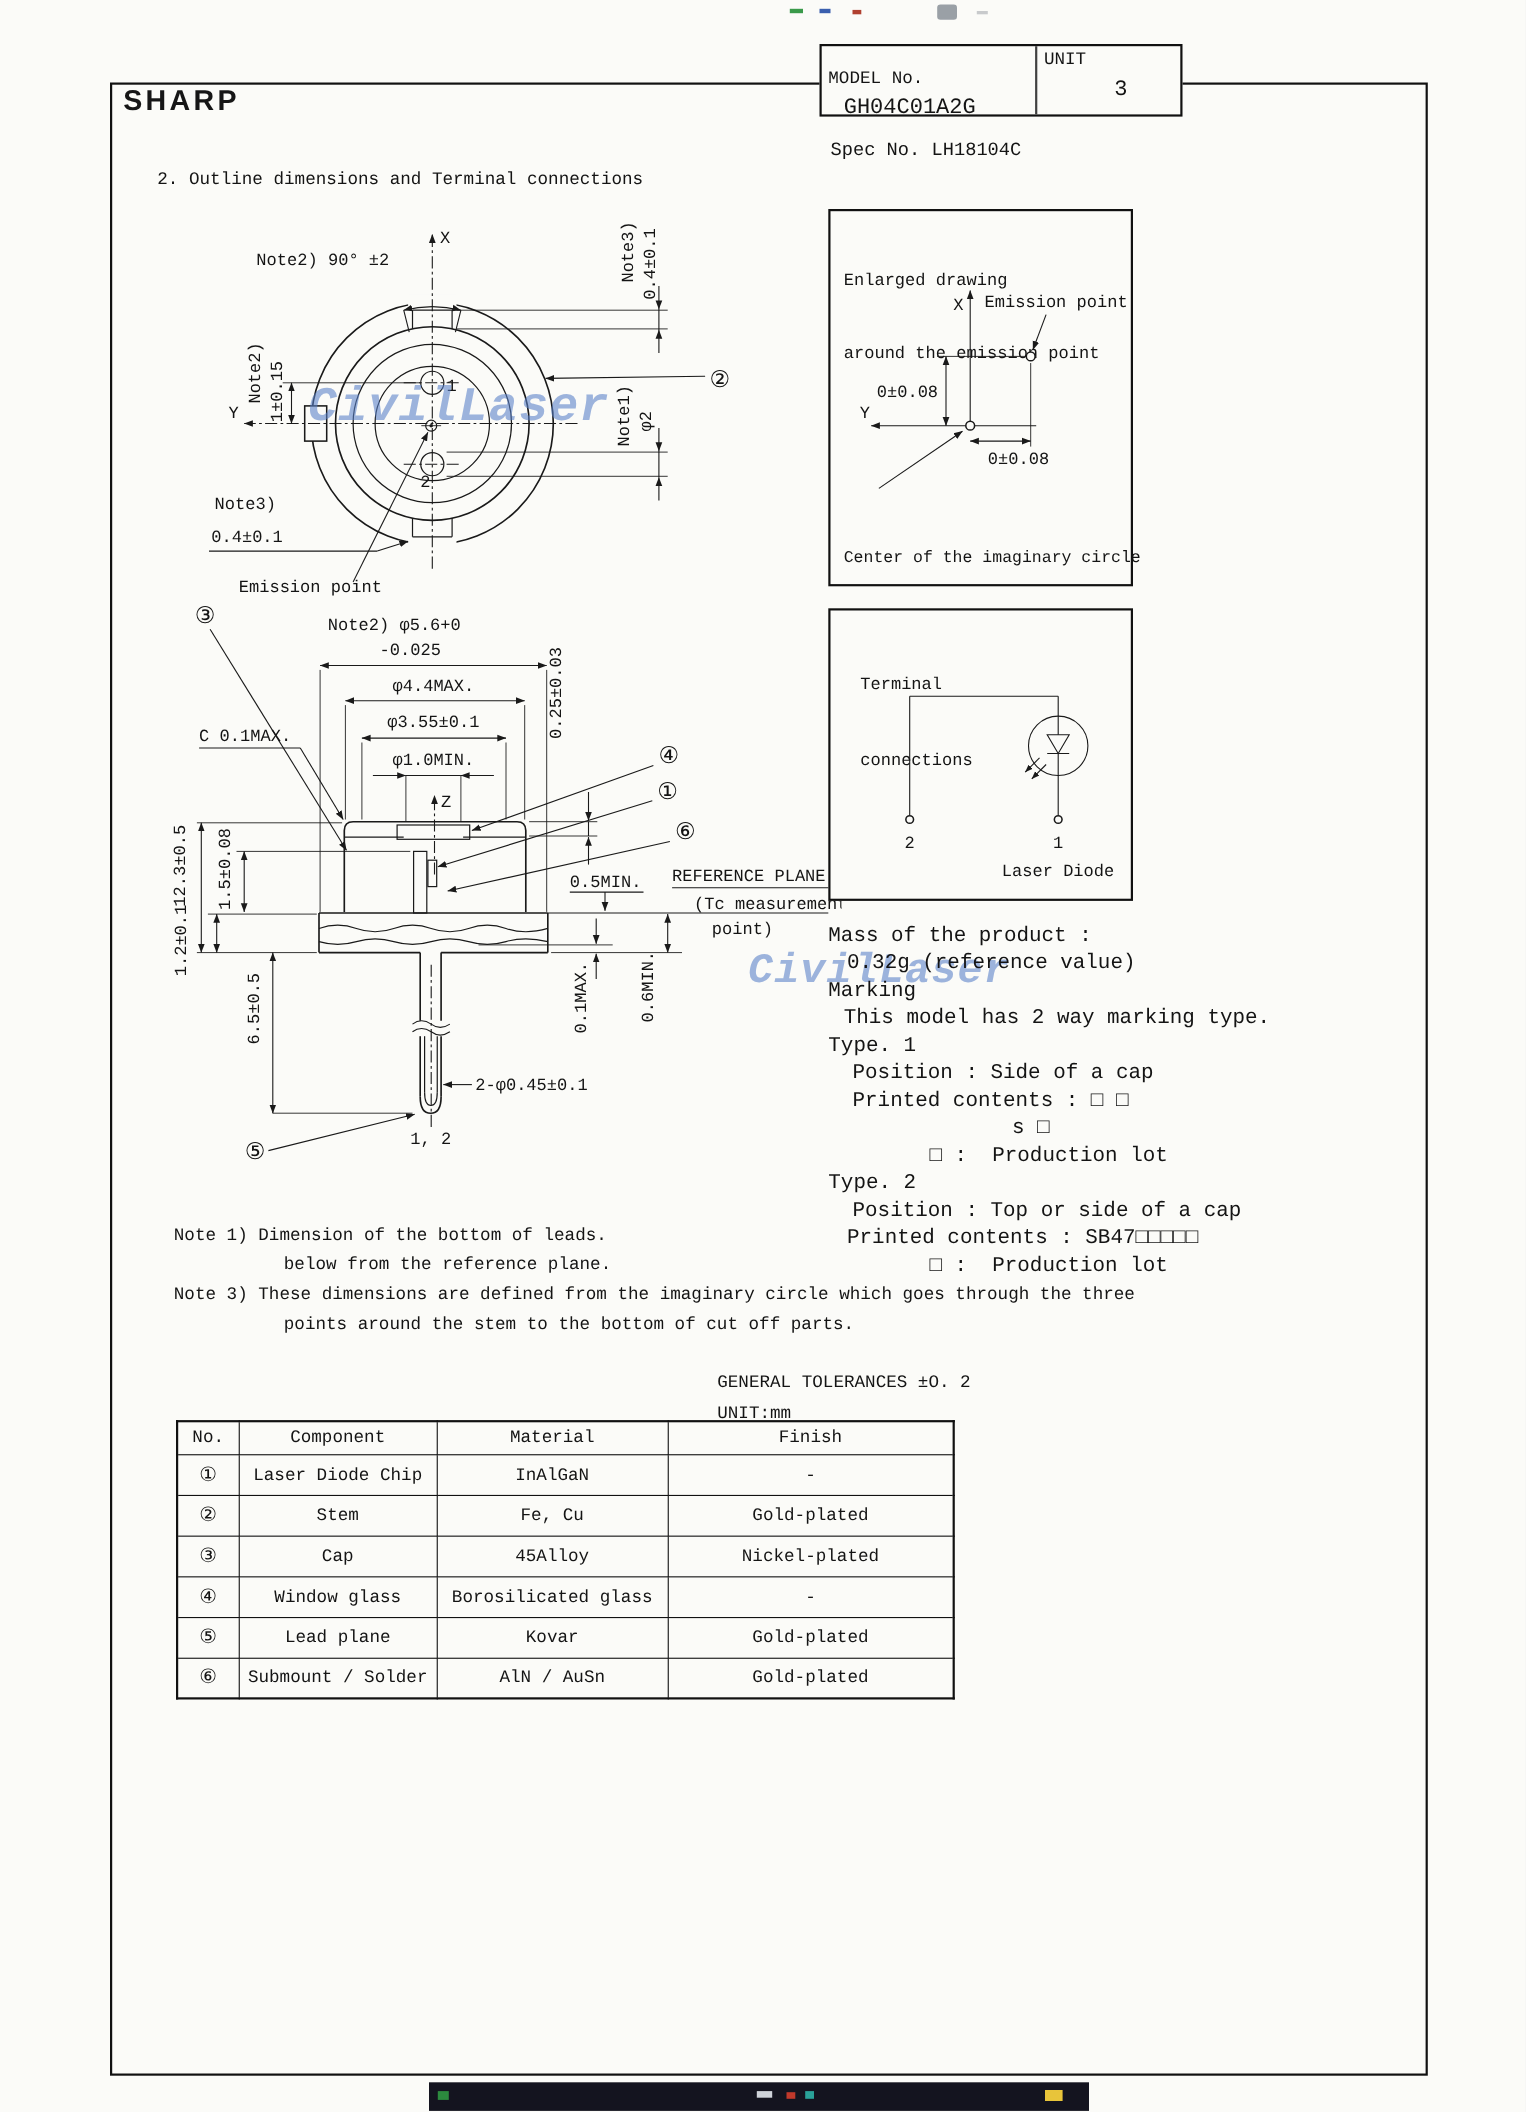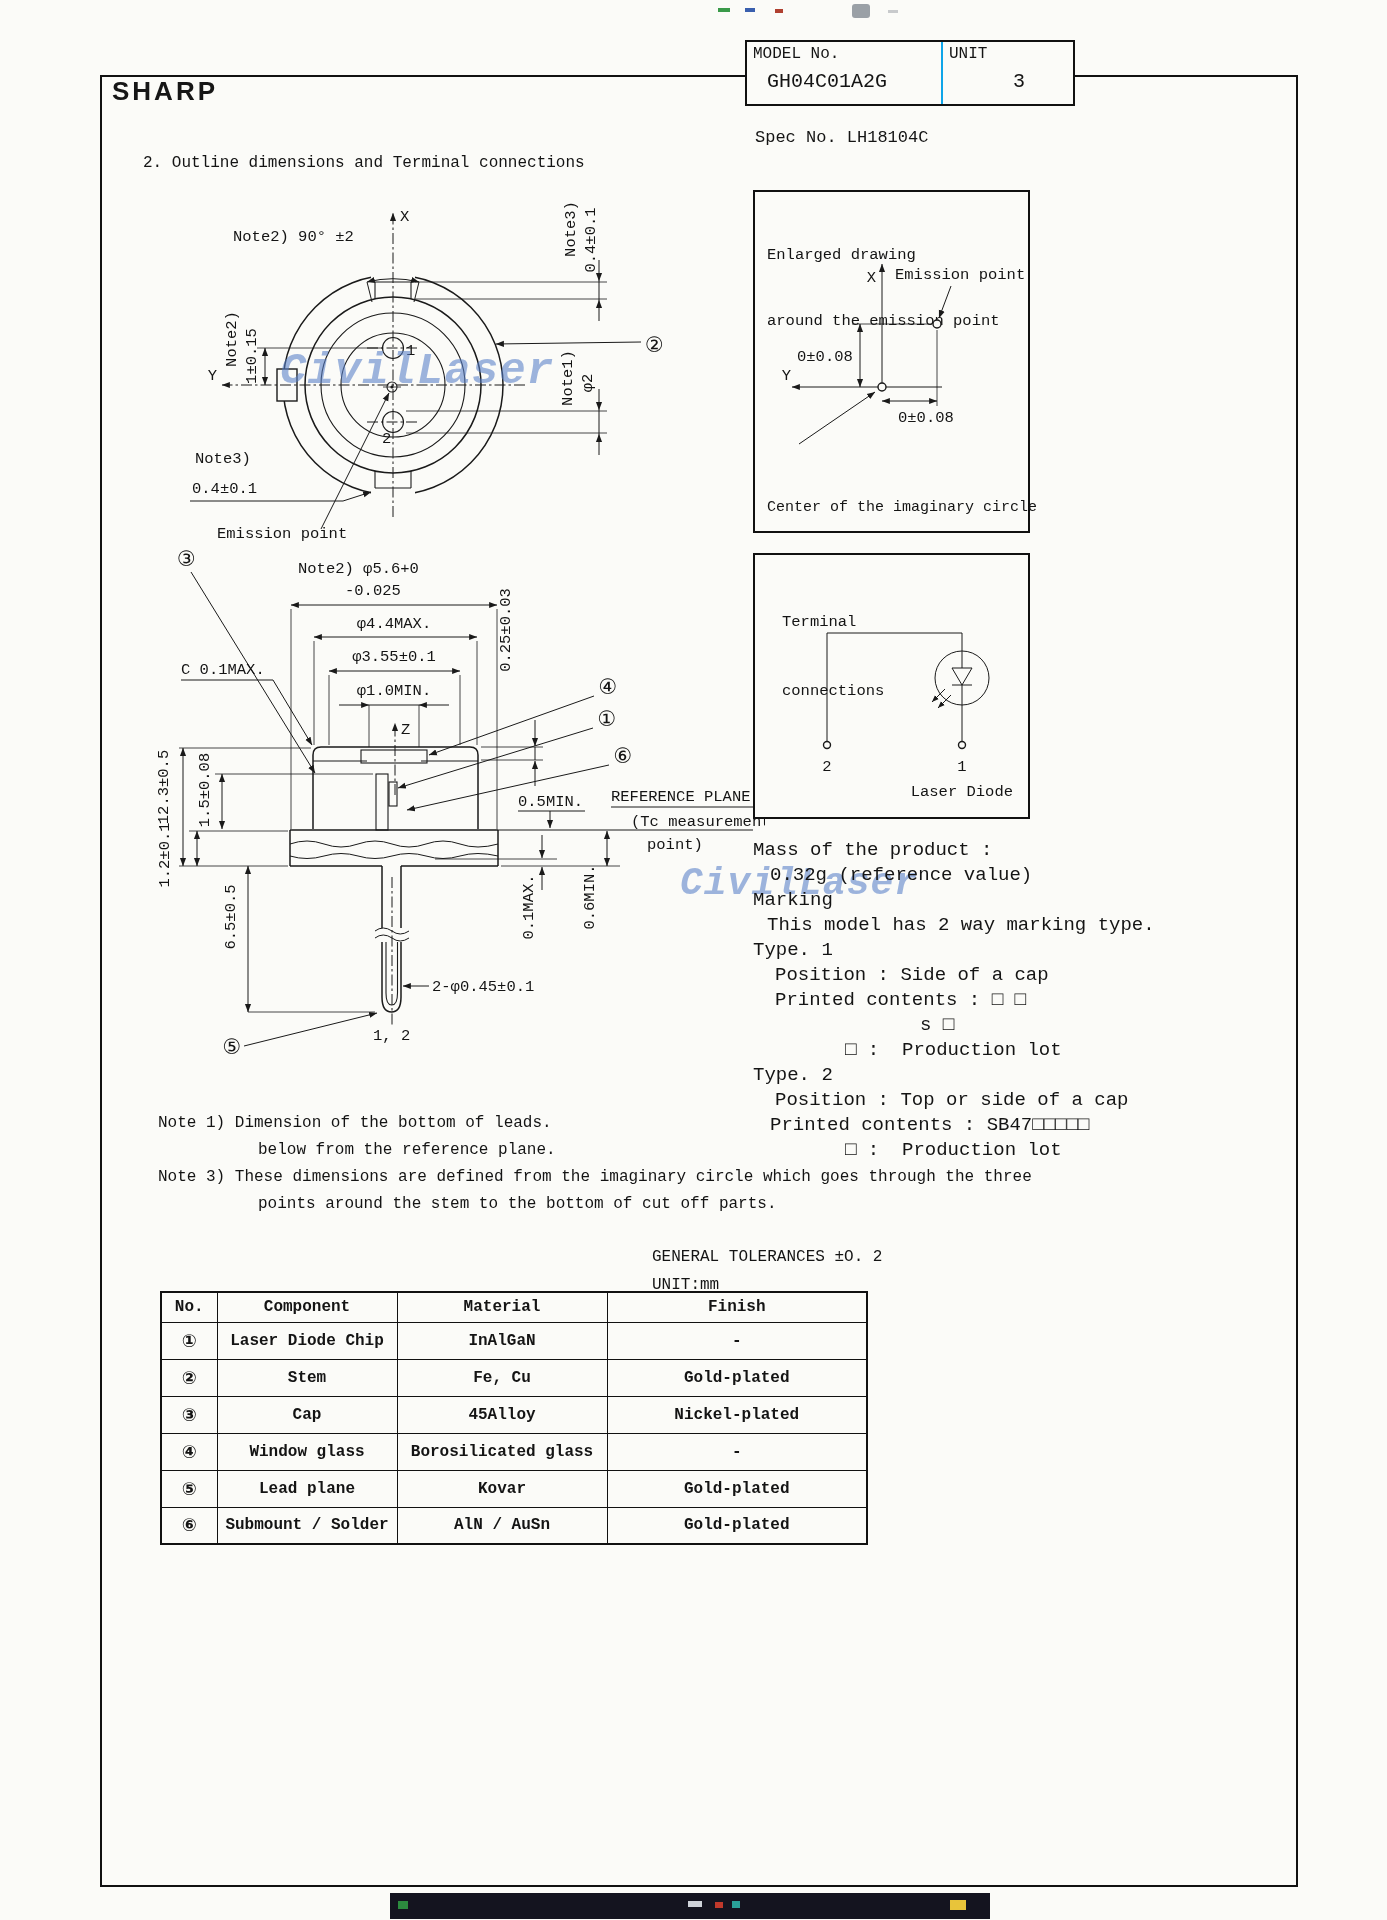--- a/index.html
+++ b/index.html
@@ -4,21 +4,21 @@
 <style>
   *{box-sizing:border-box}
   body{margin:0;background:#e9e9e9}
   .sheet{position:relative;width:1387px;height:1920px;margin:0 auto;background:#fbfbf8;
          font-family:"Liberation Mono","DejaVu Sans Mono","DejaVu Sans",monospace;color:#141414;overflow:hidden}
   .page-border{position:absolute;left:100px;top:75px;width:1198px;height:1812px;border:2px solid #111}
   .sharp{position:absolute;left:112px;top:76px;font-family:"Liberation Sans",sans-serif;
          font-weight:900;font-size:26px;letter-spacing:3px;color:#161616}
   .model-box{position:absolute;left:745px;top:40px;width:330px;height:66px;border:2px solid #111;
              background:#fbfbf8;display:flex}
-  .model-cell{width:196px;border-right:2px solid #0ea5e9;padding:3px 6px}
+  .model-cell{width:196px;border-right:2px solid #404040;padding:20px 6px}
   .page-cell{flex:1;padding:3px 6px}
   .mb-label{font-size:16px}
   .mb-value{font-size:20px;margin-top:7px;padding-left:14px}
   .pg-value{font-size:20px;margin-top:7px;text-align:center;padding-left:22px}
   .spec-no{position:absolute;left:755px;top:128px;font-size:17px}
   .section-title{position:absolute;left:143px;top:154px;font-size:16px;white-space:pre}
   .main-drawing{position:absolute;left:105px;top:185px;width:660px;height:915px}
   svg text{fill:#141414;font-size:15.5px;font-family:"Liberation Mono","DejaVu Sans",monospace}
   svg text.co{font-size:21px}
   .ol{stroke:#1a1a1a;stroke-width:1.5;fill:none}
@@ -39,21 +39,21 @@
   .ml{line-height:25px;white-space:pre}
   .i8{padding-left:8px}.i22{padding-left:22px}.i25{padding-left:25px}.i30{padding-left:30px}
   .i100{padding-left:100px}.i175{padding-left:175px}
   .notes{position:absolute;left:155px;top:1110px;width:980px;font-size:16px}
   .nl{line-height:27px;white-space:pre}
   .n0{padding-left:3px}.n1{padding-left:103px}
   .tol-note{position:absolute;left:652px;top:1248px;font-size:16px;white-space:pre}
   .unit-note{position:absolute;left:652px;top:1276px;font-size:16px;white-space:pre}
   .spec-table{position:absolute;left:160px;top:1291px;border-collapse:collapse;table-layout:fixed;
               font-size:16px;border:2.5px solid #111}
-  .spec-table th,.spec-table td{border:1.5px solid #111;text-align:center;padding:0;font-weight:bold}
+  .spec-table th,.spec-table td{border:1.5px solid #111;text-align:center;padding:0;font-weight:normal}
   .spec-table th{height:30px}
   .spec-table td{height:37px}
   .spec-table td.no{font-size:18px}
   .watermark{position:absolute;font-family:Liberation Mono, monospace;font-style:italic;font-weight:bold;
              color:rgba(88,128,200,0.58);letter-spacing:1px;pointer-events:none}
   .wm1{left:280px;top:346px;font-size:44px}
   .wm2{left:680px;top:862px;font-size:38px}
   .footer-bar{position:absolute;left:390px;top:1893px;width:600px;height:26px;background:#14141f}
   .speck{position:absolute}
 </style>

